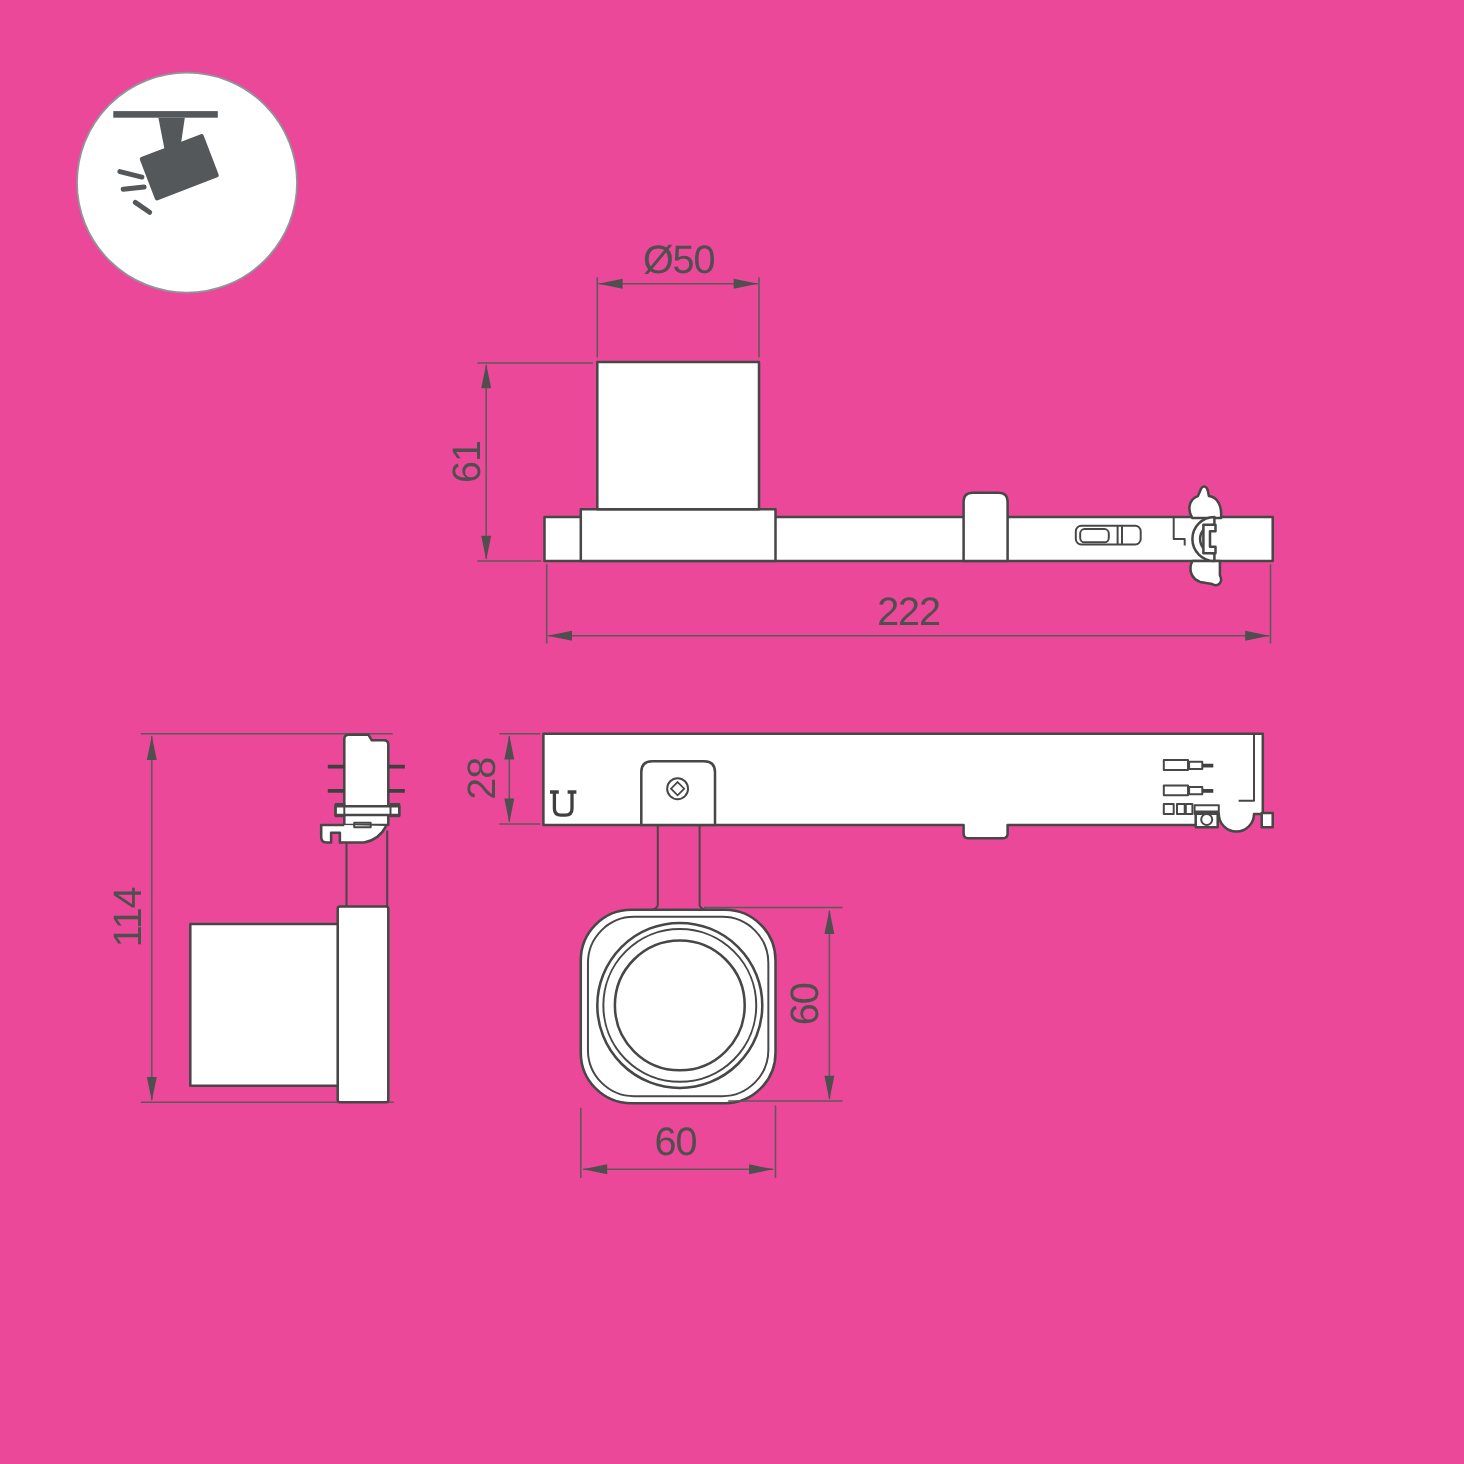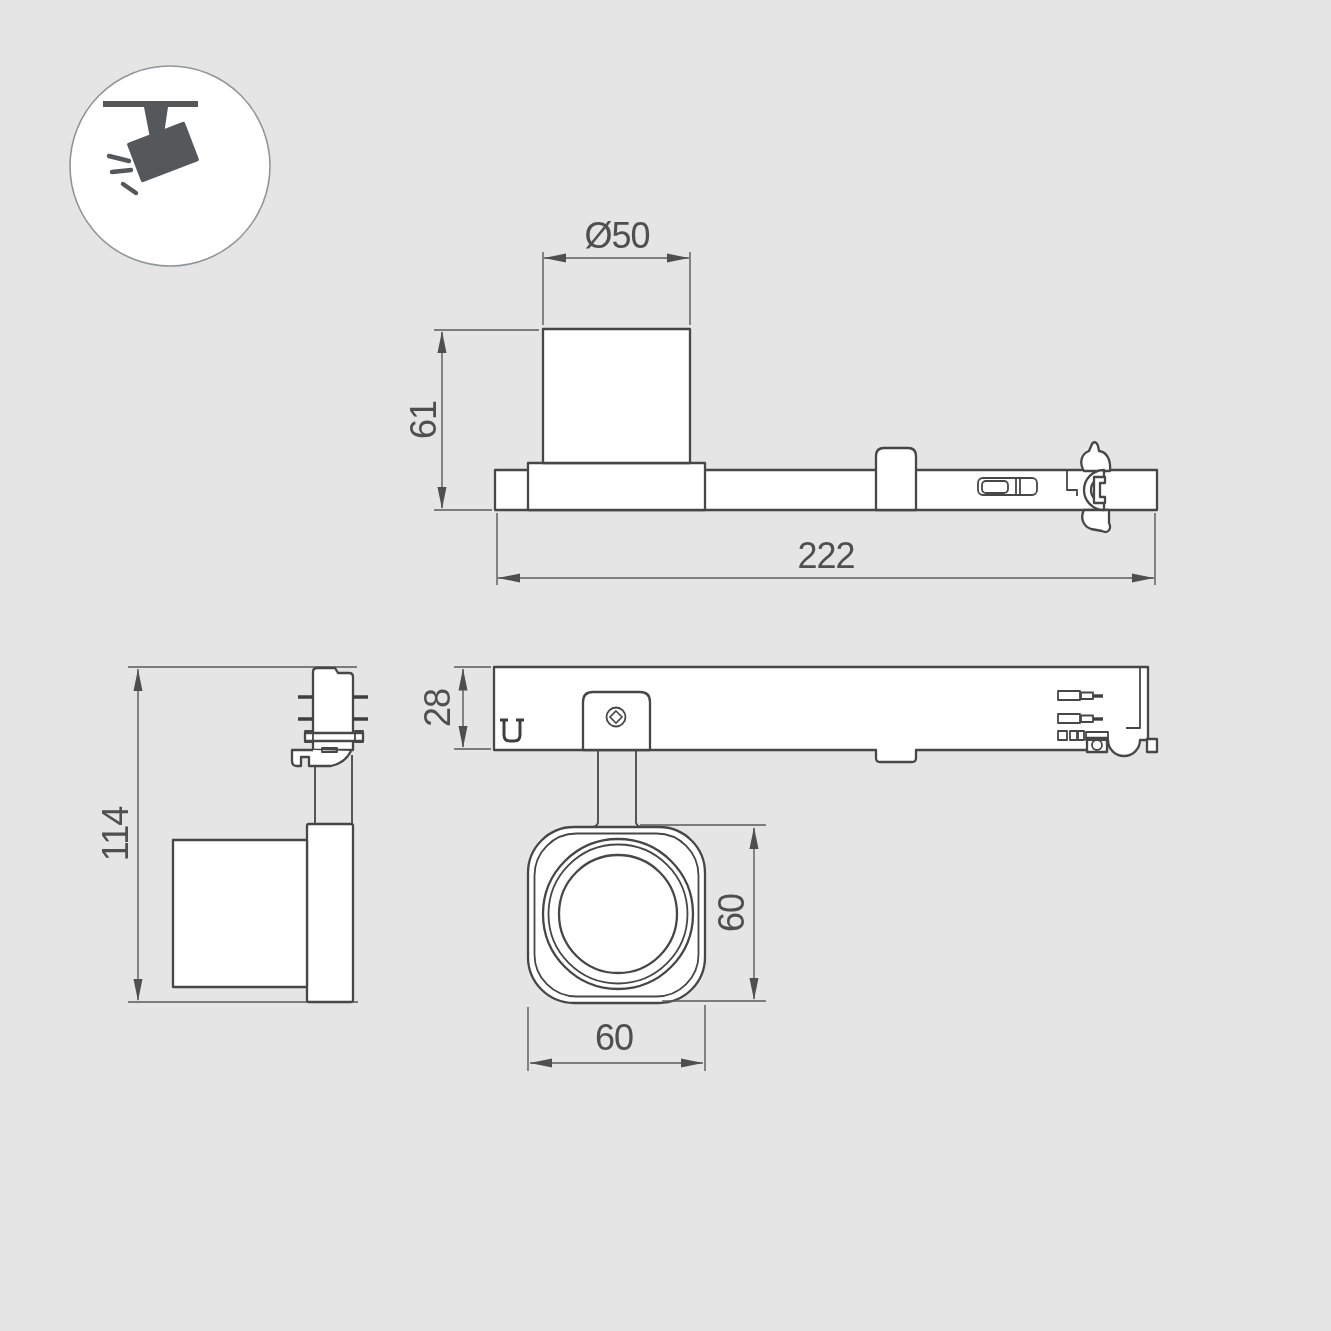--- a/index.html
+++ b/index.html
@@ -1,16 +1,16 @@
 <!DOCTYPE html>
 <html><head>
 <meta charset="utf-8">
 <style>
   html,body{margin:0;padding:0;background:#ffffff;}
-  .canvas{position:relative;width:1331px;height:1331px;background:#e5e5e5;overflow:hidden;
+  .canvas{position:relative;width:1331px;height:1331px;background:#ec4899;overflow:hidden;
           font-family:"Liberation Sans", sans-serif;}
   svg{position:absolute;left:0;top:0;}
   text{font-family:"Liberation Sans", sans-serif;fill:#4f4f4f;font-size:36px;letter-spacing:-1px;}
   .outline{fill:#ffffff;stroke:#474747;stroke-width:2.3;stroke-linejoin:round;}
   .outline-nf{fill:none;stroke:#474747;stroke-width:2.3;stroke-linejoin:round;}
   .thin{fill:none;stroke:#474747;stroke-width:1.8;stroke-linejoin:round;}
   .pin{stroke:#3f3f3f;stroke-width:3.4;fill:none;}
   .thick{fill:none;stroke:#3f3f3f;stroke-width:3;stroke-linejoin:round;}
   .dim{stroke:#5a5a5a;stroke-width:1.4;fill:none;}
   .arrow{fill:#4f4f4f;stroke:none;}

